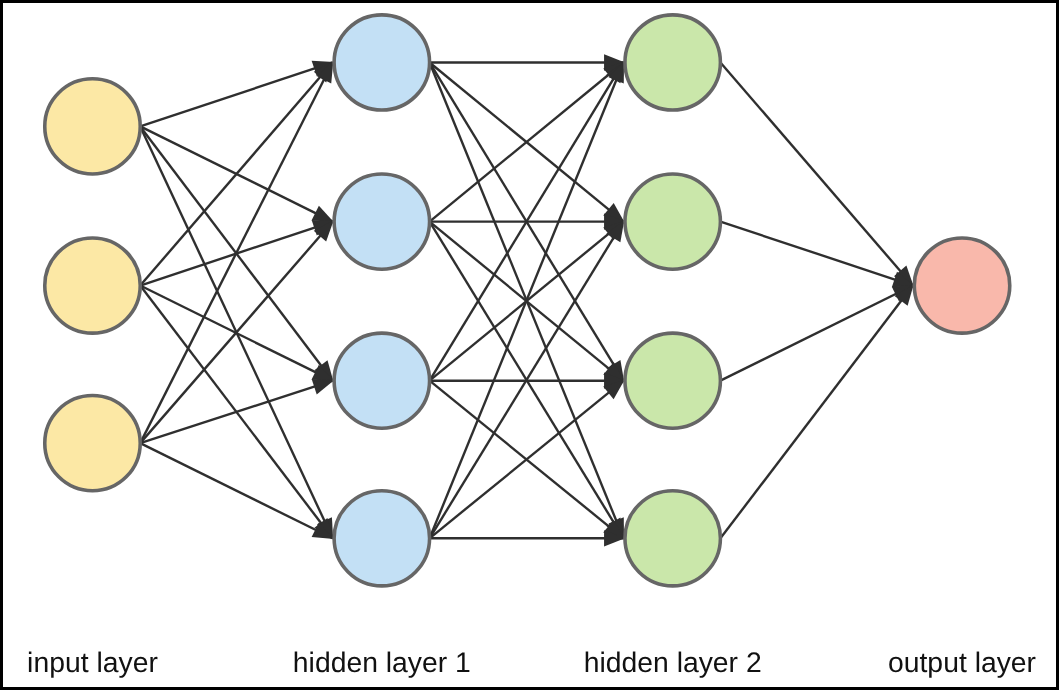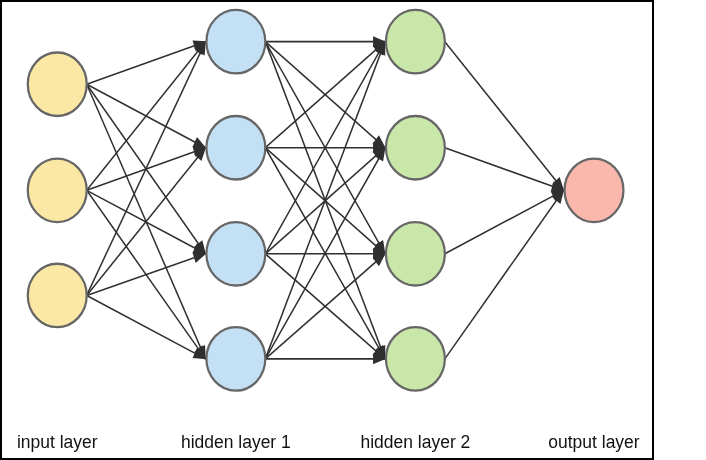--- a/index.html
+++ b/index.html
@@ -1,18 +1,18 @@
 <!DOCTYPE html>
 <html><head>
 <meta charset="utf-8">
 <style>
   html, body { margin: 0; padding: 0; background: #ffffff; }
   .canvas {
     position: relative;
-    width: 654px;
+    width: 706px;
     height: 460px;
     box-sizing: border-box;
     background: #ffffff;
     border: 2px solid #000000;
     overflow: hidden;
     font-family: "Liberation Sans", sans-serif;
   }
   .canvas svg { position: absolute; inset: 0; width: 100%; height: 100%; display: block; }
   .edge { fill: none; stroke-width: 1.6; }
   .node { stroke-width: 2.4; }

